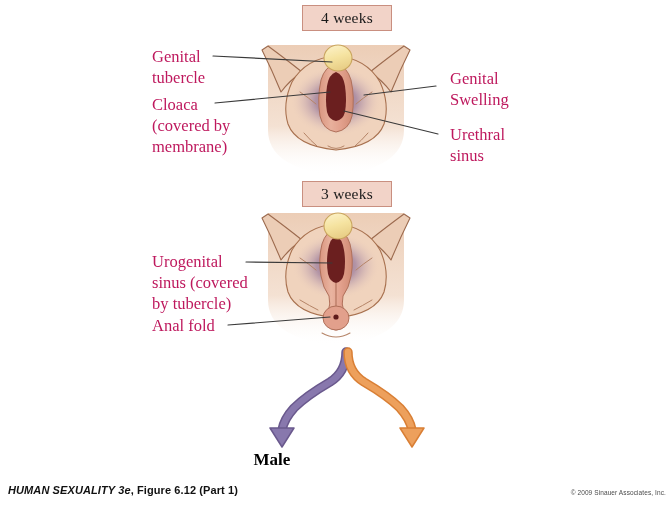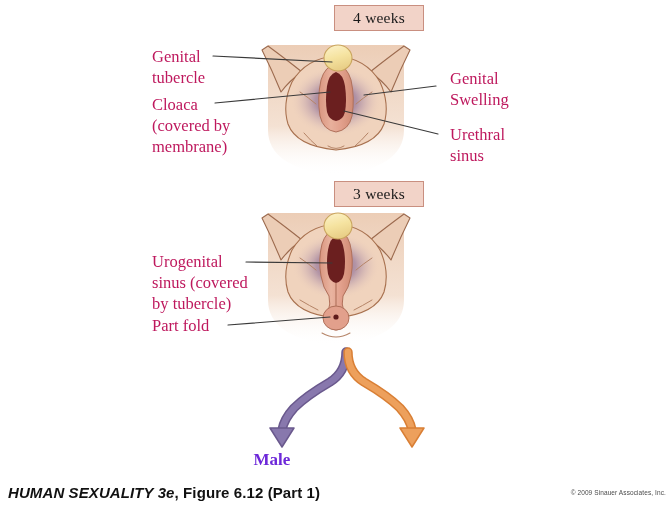--- a/index.html
+++ b/index.html
@@ -22,46 +22,45 @@
   .stage-box {
     position: absolute;
     background: #f2d3c8;
     border: 1px solid #c98f80;
     font-family: "Liberation Serif", serif;
     font-size: 15.5px;
     color: #1a1a1a;
     text-align: center;
     line-height: 24px;
     letter-spacing: 0.2px;
-    margin-left: 32px;
   }
   .lbl {
     position: absolute;
     font-family: "Liberation Serif", serif;
     font-size: 16.5px;
     line-height: 21px;
     color: #be185d;
     white-space: pre-line;
   }
   .lbl.right { text-align: left; }
   .lbl.left  { text-align: left; }
   .branch-label {
     position: absolute;
     font-family: "Liberation Serif", serif;
     font-weight: bold;
     font-size: 17px;
-    color: #6d28d9;
+    color: #000000;
     text-align: center;
   }
   #footer-title {
     position: absolute;
     left: 8px;
     top: 484px;
     font-family: "Liberation Sans", sans-serif;
-    font-size: 15px;
+    font-size: 11px;
     font-weight: bold;
     color: #111111;
     letter-spacing: 0.1px;
   }
   #footer-title .ital {
     font-style: italic;
   }
   #copyright {
     position: absolute;
     right: 6px;
@@ -236,21 +235,21 @@
   <div class="lbl right" style="left:450px; top:68px;">Genital
 Swelling</div>
 
   <div class="lbl right" style="left:450px; top:124px;">Urethral
 sinus</div>
 
   <div class="lbl left" style="left:152px; top:251px;">Urogenital
 sinus (covered
 by tubercle)</div>
 
-  <div class="lbl left" style="left:152px; top:315px;">Part fold</div>
+  <div class="lbl left" style="left:152px; top:315px;">Anal fold</div>
 
   <div class="branch-label" style="left:212px; top:450px; width:120px;">Male</div>
 
 
   <div id="footer-title">
     <span class="ital">HUMAN SEXUALITY 3e</span><span>, Figure 6.12 (Part 1)</span>
   </div>
 
   <div id="copyright">© 2009 Sinauer Associates, Inc.</div>
 

